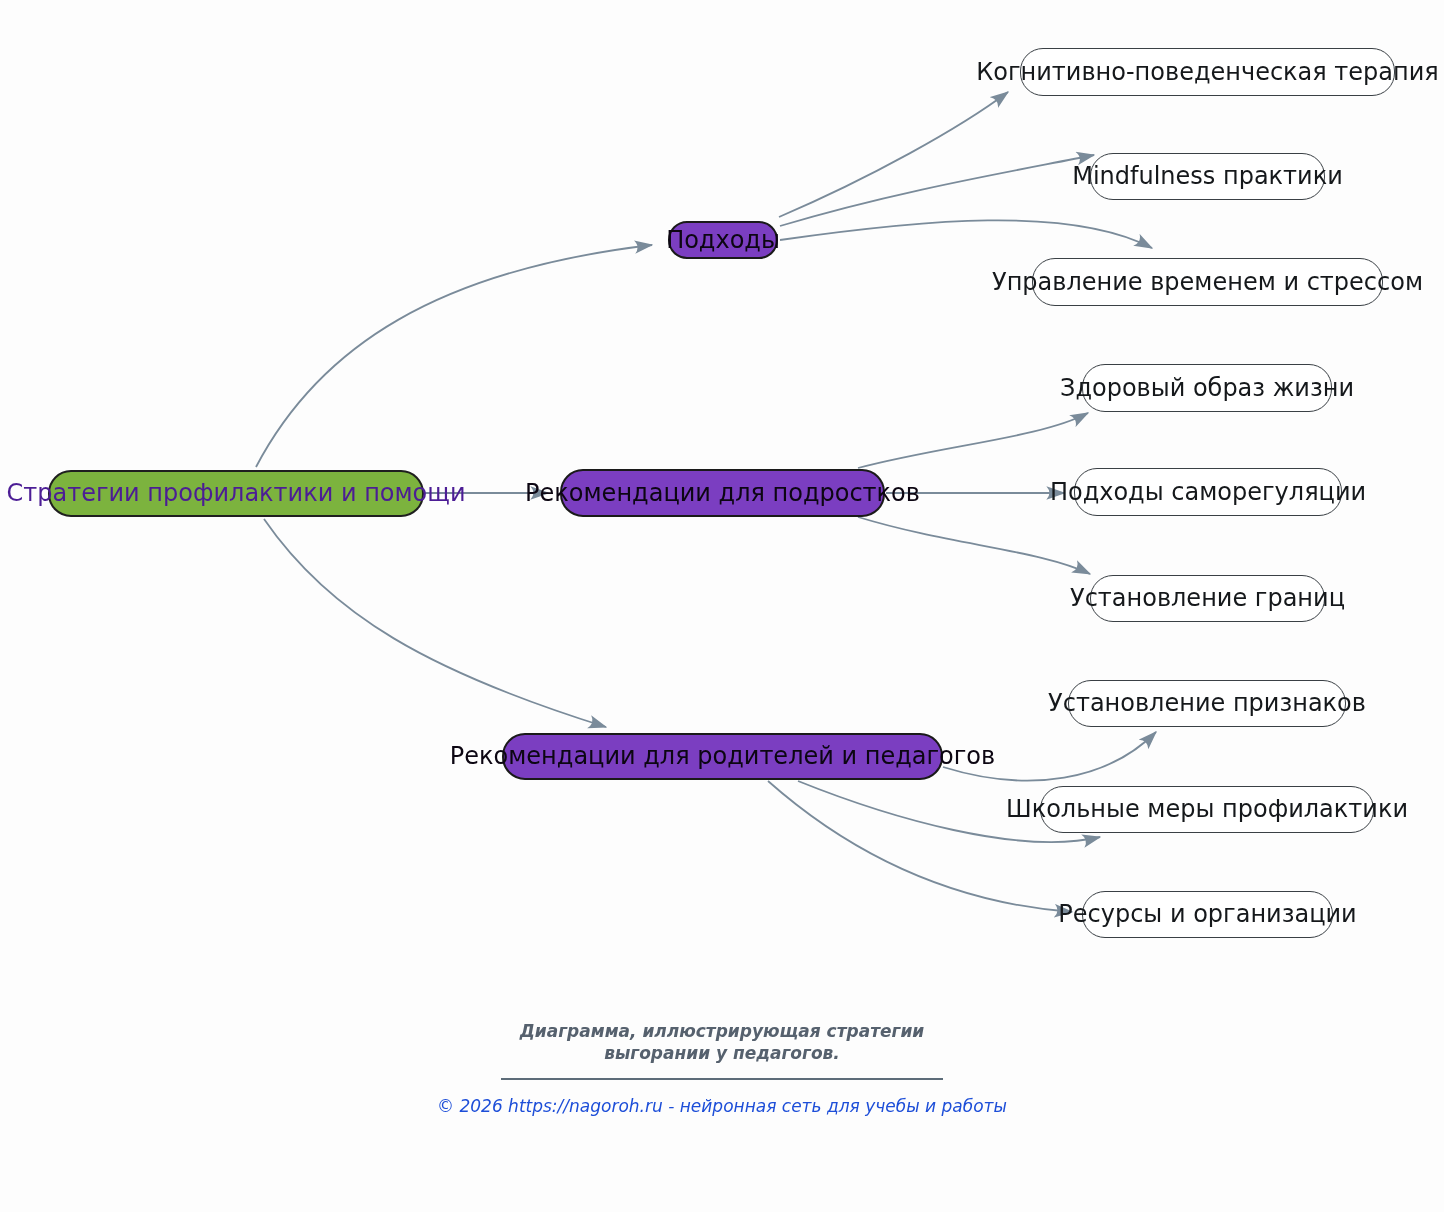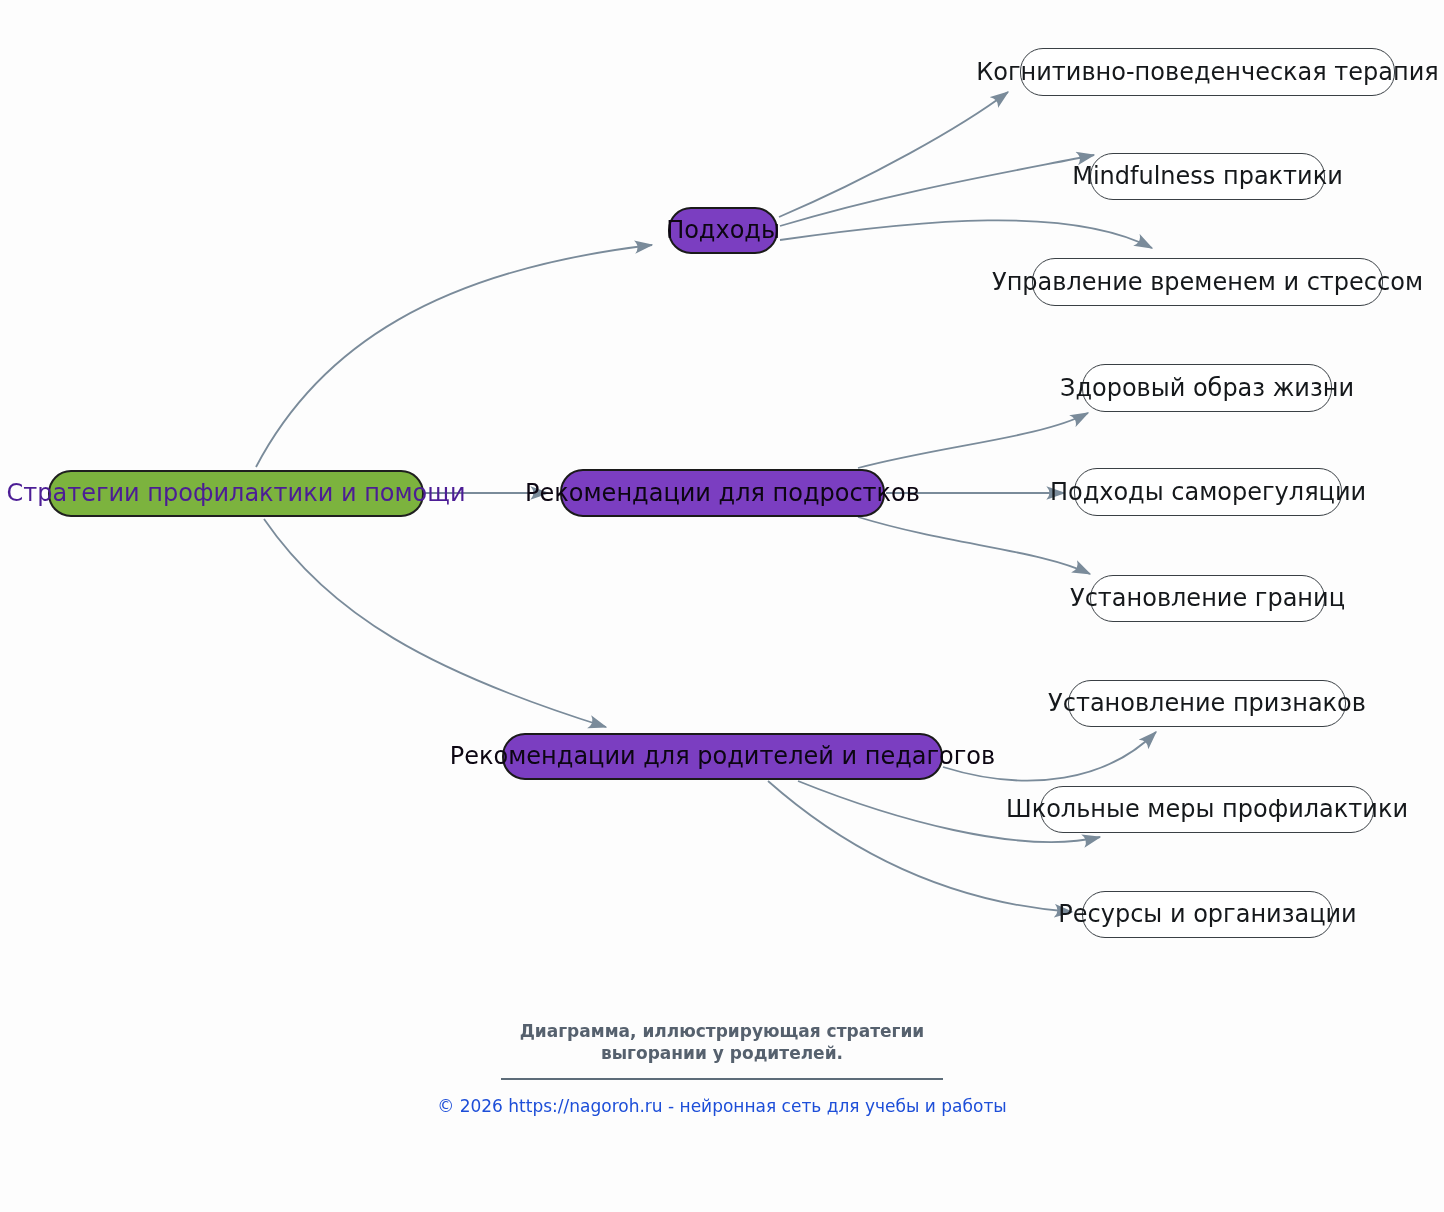--- a/index.html
+++ b/index.html
@@ -23,21 +23,21 @@
   }
   .node.branch{
     background:var(--branch-fill,#7b3ec1);
     border:2.2px solid #1a1a1a;color:#0c0612;
   }
   .node.leaf{
     background:var(--leaf-fill,#ffffff);
     border:1.8px solid #3a4045;color:#15181b;
   }
   .footer{
-    position:absolute;left:0;top:1020px;width:1444px;text-align:center;
+    position:absolute;left:0;top:1020px;width:1444px;text-align:center;font-style:italic;
   }
   .caption-line{
     font-weight:bold;font-size:17px;line-height:22px;color:#56616e;
   }
   .divider{
     width:442px;border:none;border-top:2px solid #5d6c79;
     margin:14px auto 0 auto;height:0;
   }
   .copyright{
     margin-top:16px;font-size:17px;color:#1d4ed8;
@@ -63,21 +63,21 @@
     <path class="edge" d="M 858 468 C 945 445, 1040 438, 1088 413" marker-end="url(#arrow)"></path>
     <path class="edge" d="M 886 493 L 1064 493" marker-end="url(#arrow)"></path>
     <path class="edge" d="M 858 517 C 950 545, 1040 550, 1090 574" marker-end="url(#arrow)"></path>
     <path class="edge" d="M 943 767 C 1030 794, 1108 780, 1156 732" marker-end="url(#arrow)"></path>
     <path class="edge" d="M 798 781 C 890 818, 1020 856, 1100 837" marker-end="url(#arrow)"></path>
     <path class="edge" d="M 768 781 C 855 858, 955 903, 1072 912" marker-end="url(#arrow)"></path>
   </svg>
 
   <div class="node root" style="left:48px;top:470px;width:376px;height:47px">Стратегии профилактики и помощи</div>
 
-  <div class="node branch" style="left:668px;top:207px;width:110px;height:47px">Подходы</div>
+  <div class="node branch" style="left:668px;top:221px;width:110px;height:38px">Подходы</div>
 
   <div class="node branch" style="left:560px;top:469px;width:325px;height:48px">Рекомендации для подростков</div>
 
   <div class="node branch" style="left:502px;top:733px;width:441px;height:47px">Рекомендации для родителей и педагогов</div>
 
   <div class="node leaf" style="left:1020px;top:48px;width:375px;height:48px">Когнитивно-поведенческая терапия</div>
 
   <div class="node leaf" style="left:1090px;top:153px;width:235px;height:47px">Mindfulness практики</div>
 
   <div class="node leaf" style="left:1032px;top:258px;width:351px;height:48px">Управление временем и стрессом</div>
@@ -89,18 +89,18 @@
   <div class="node leaf" style="left:1090px;top:575px;width:235px;height:47px">Установление границ</div>
 
   <div class="node leaf" style="left:1068px;top:680px;width:278px;height:47px">Установление признаков</div>
 
   <div class="node leaf" style="left:1040px;top:786px;width:334px;height:47px">Школьные меры профилактики</div>
 
   <div class="node leaf" style="left:1082px;top:891px;width:251px;height:47px">Ресурсы и организации</div>
 
   <div class="footer">
     <div class="caption-line">Диаграмма, иллюстрирующая стратегии</div>
-    <div class="caption-line">выгорании у родителей.</div>
+    <div class="caption-line">выгорании у педагогов.</div>
     <hr class="divider">
     <div class="copyright">© 2026 https://nagoroh.ru - нейронная сеть для учебы и работы</div>
   </div>
 
 </div>
 
 </body></html>

